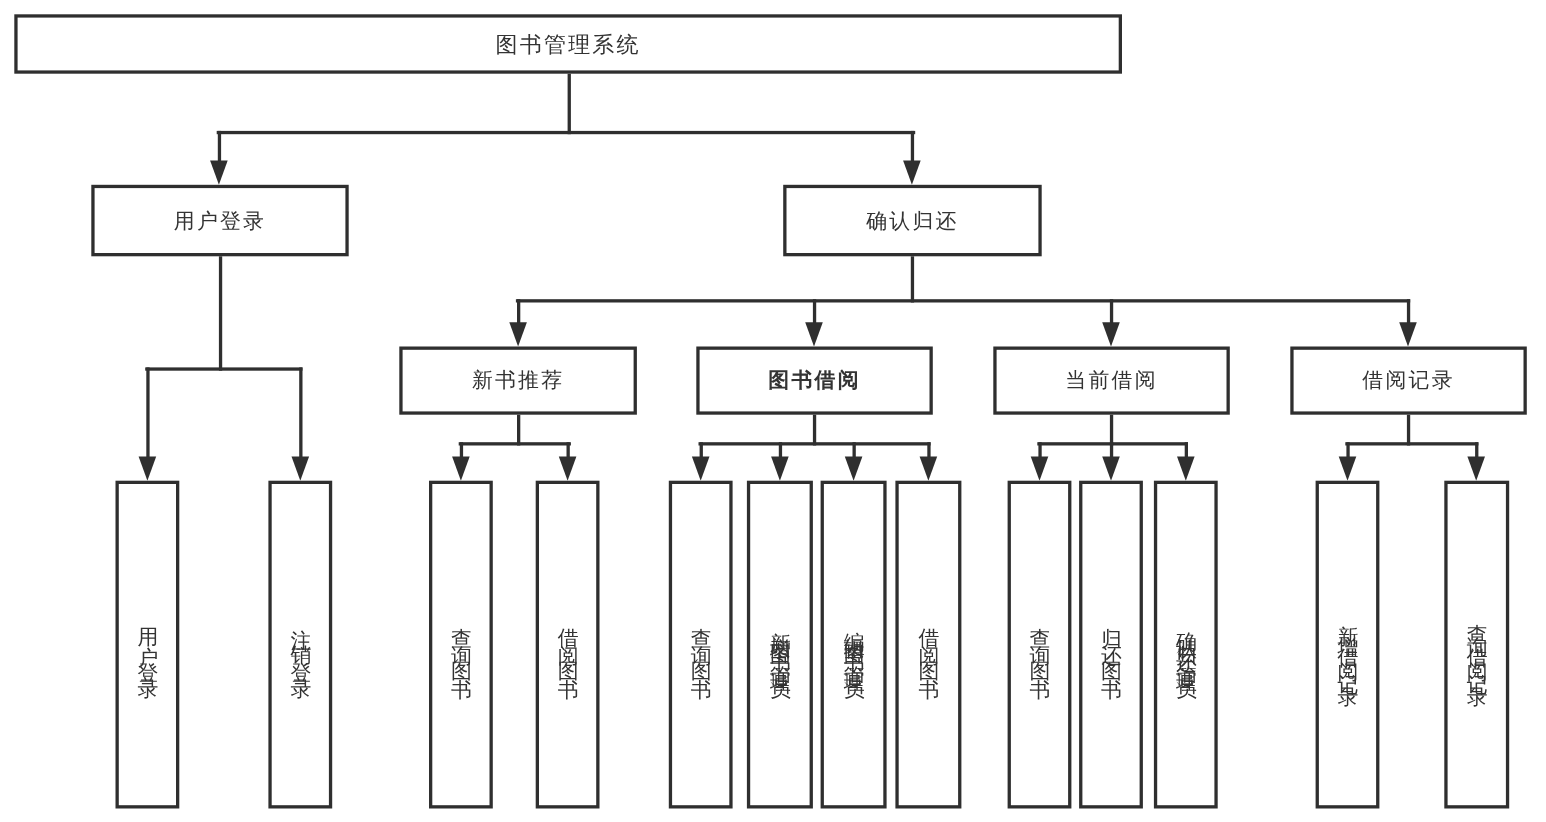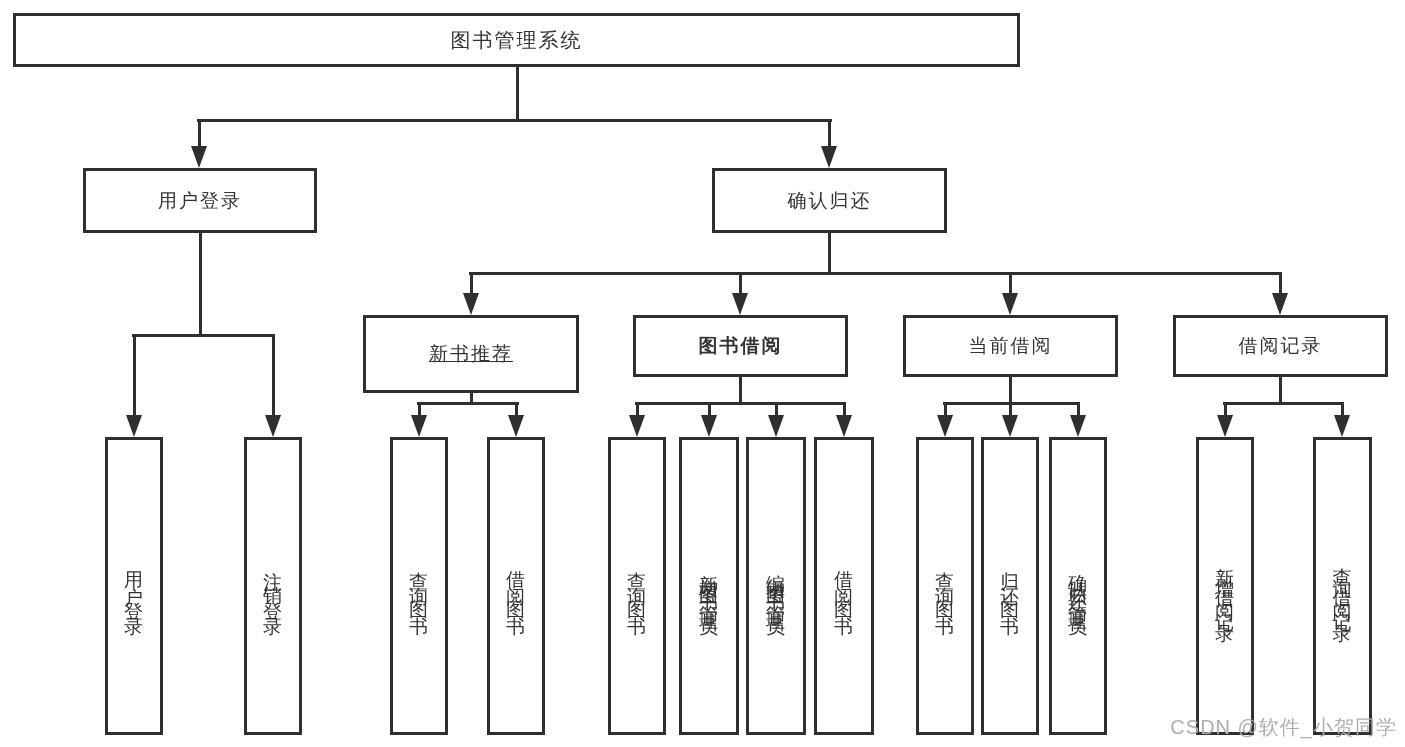--- a/index.html
+++ b/index.html
@@ -97,21 +97,21 @@
   <div class="hline" style="left:469px; top:272px; width:813px;"></div>
   <div class="vline" style="left:470px; top:272px; height:23px;"></div>
   <div class="arrow" style="left:463px; top:293px;"></div>
   <div class="vline" style="left:739px; top:272px; height:23px;"></div>
   <div class="arrow" style="left:732px; top:293px;"></div>
   <div class="vline" style="left:1009px; top:272px; height:23px;"></div>
   <div class="arrow" style="left:1002px; top:293px;"></div>
   <div class="vline" style="left:1279px; top:272px; height:23px;"></div>
   <div class="arrow" style="left:1272px; top:293px;"></div>
 
-  <div class="node" style="left:363px; top:315px; width:216px; height:78px;text-decoration:underline;">
+  <div class="node" style="left:363px; top:315px; width:216px; height:62px;">
     <span>新书推荐</span>
   </div>
   <div class="node" style="left:633px; top:315px; width:215px; height:62px;font-weight:bold;">
     <span>图书借阅</span>
   </div>
   <div class="node" style="left:903px; top:315px; width:215px; height:62px;">
     <span>当前借阅</span>
   </div>
   <div class="node" style="left:1173px; top:315px; width:215px; height:62px;">
     <span>借阅记录</span>
@@ -188,15 +188,14 @@
     <span class="vtext sp-tight">确认归还（管理员）</span>
   </div>
 
   <div class="node leaf" style="left:1196px; top:437px; width:58px; height:298px;">
     <span class="vtext sp-mid">新增借阅记录</span>
   </div>
   <div class="node leaf" style="left:1313px; top:437px; width:59px; height:298px;">
     <span class="vtext sp-mid">查询借阅记录</span>
   </div>
 
-  <div class="watermark">CSDN @软件_小贺同学</div>
 
 </div>
 
 </body></html>

